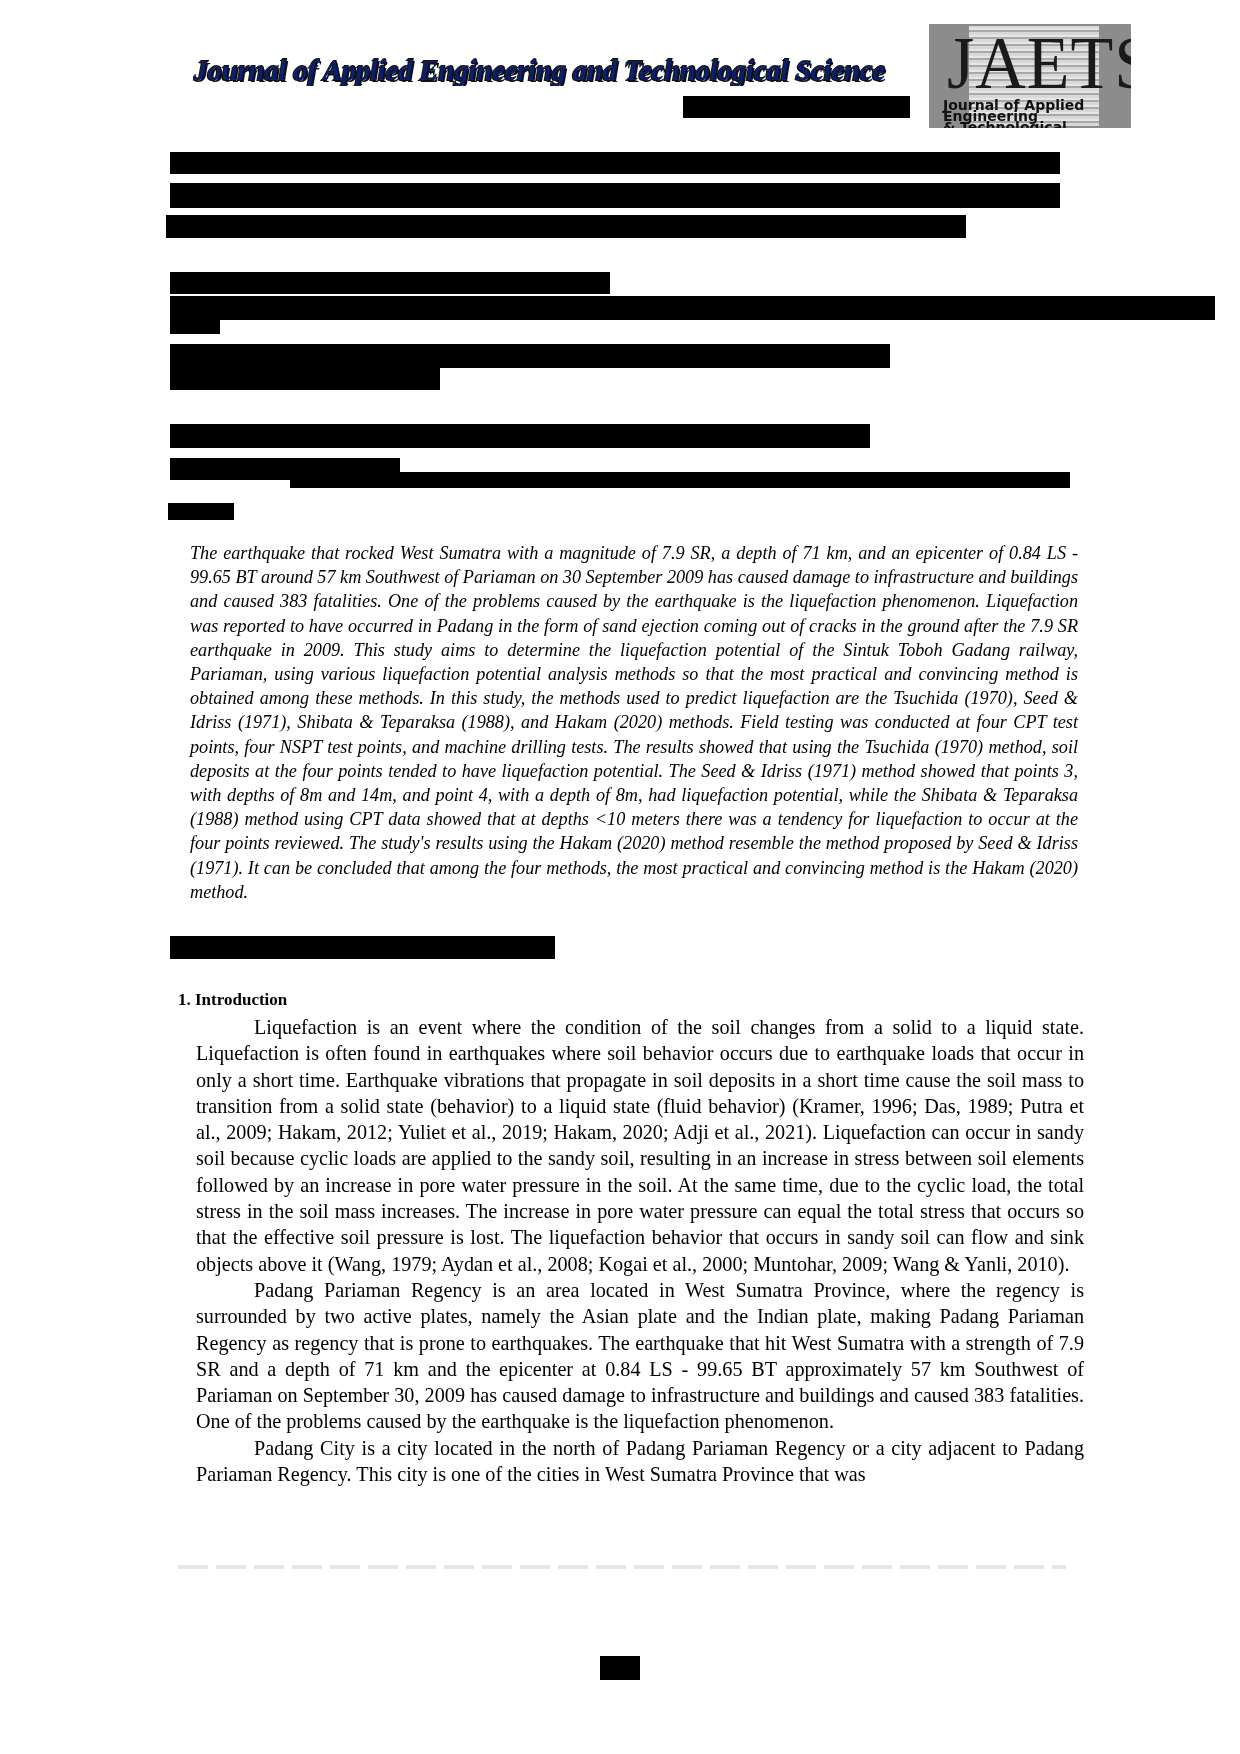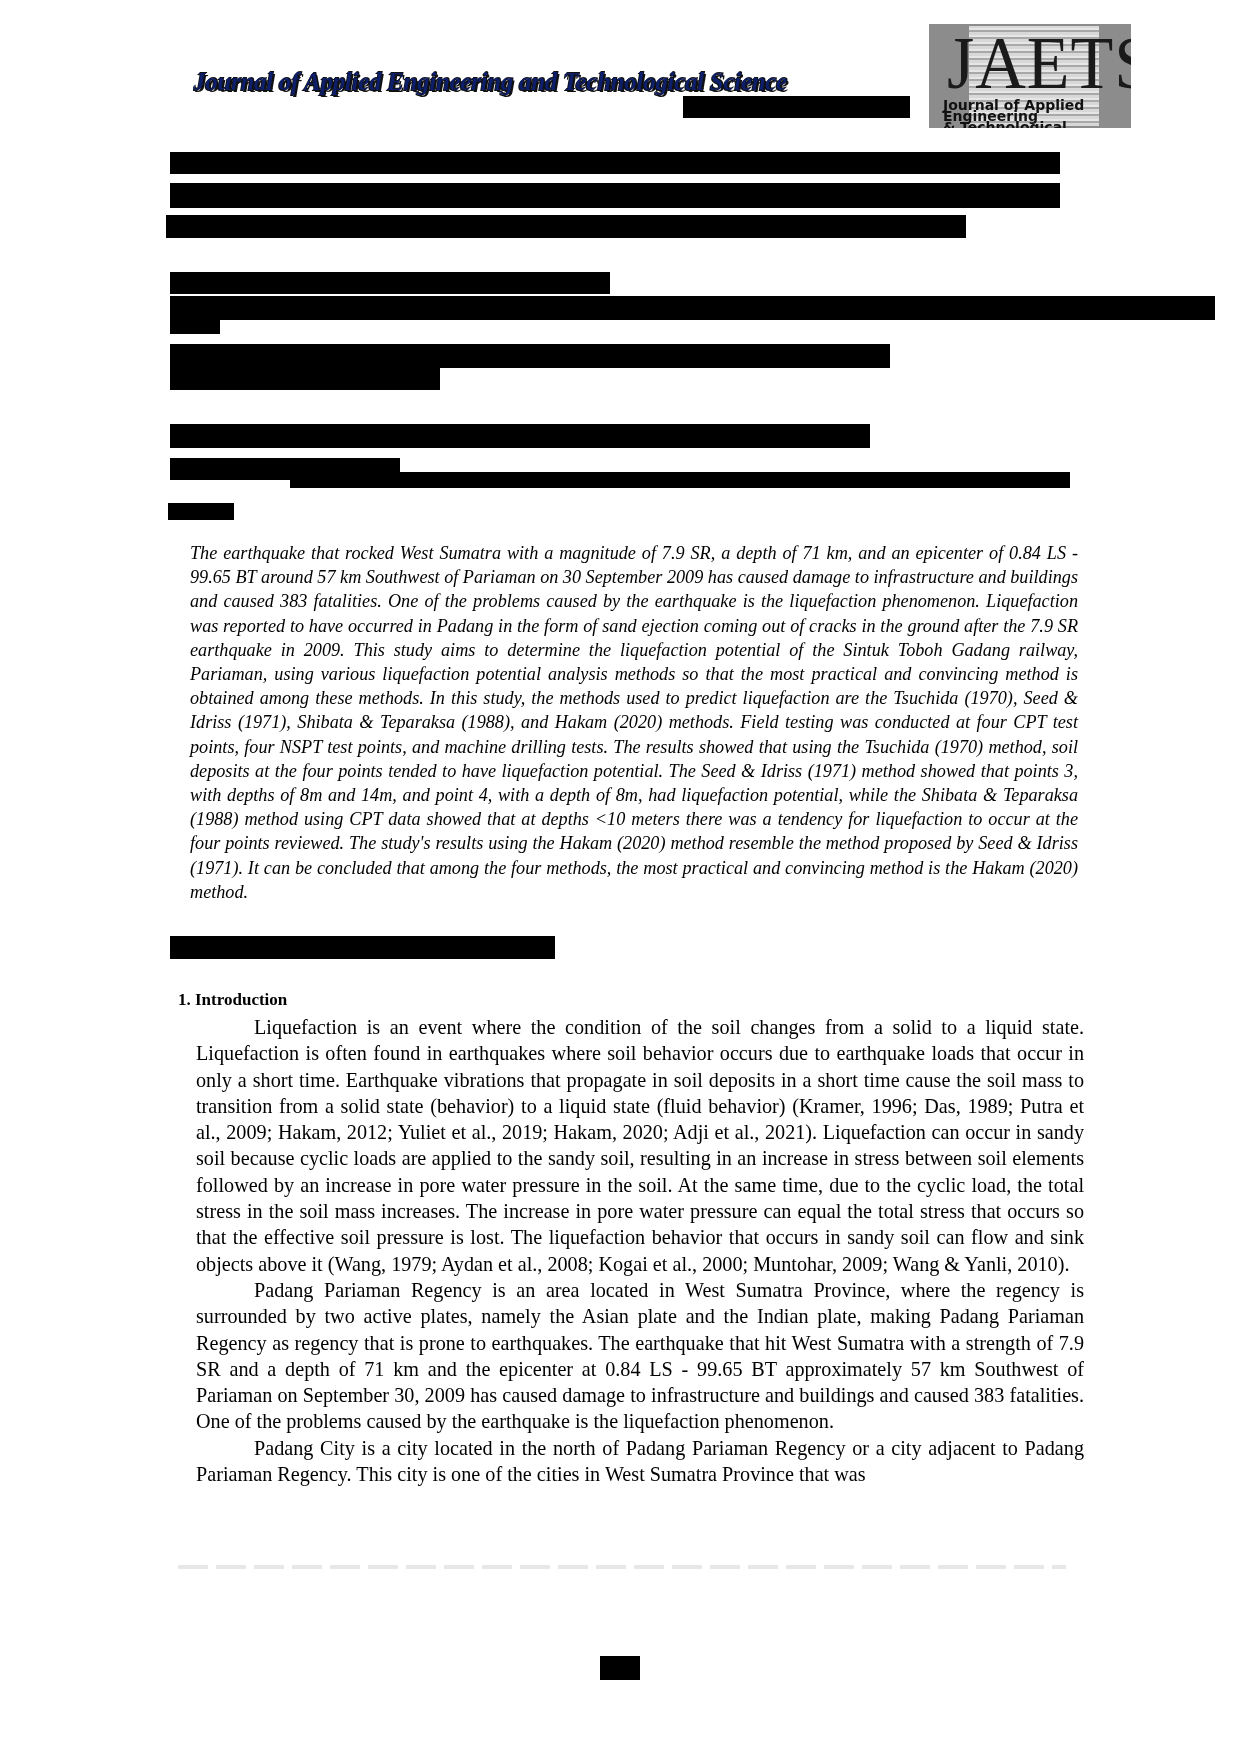--- a/index.html
+++ b/index.html
@@ -1,21 +1,21 @@
 <!DOCTYPE html>
 <html><head>
 <meta charset="utf-8">
 <style>
   html, body { margin: 0; padding: 0; background: #ffffff; }
   body { width: 1240px; height: 1754px; position: relative; overflow: hidden; font-family: "Liberation Serif", serif; color: #000; }
 
   .header-title {
-    position: absolute; left: 193px; top: 66px; width: 720px; height: 32px;
+    position: absolute; left: 193px; top: 54px; width: 720px; height: 32px;
     font-family: "Liberation Serif", serif; font-style: italic; font-weight: bold;
-    font-size: 25px; line-height: 32px; color: #0d1e6b; white-space: nowrap;
+    font-size: 29px; line-height: 32px; color: #0d1e6b; white-space: nowrap;
     text-shadow: 2px 2px 0 #111, -1px 1px 0 #111, 1px -1px 0 #111;
     letter-spacing: -0.3px; overflow: hidden;
   }
   .header-sub {
     position: absolute; left: 683px; top: 96px; width: 227px; height: 22px; background: #000;
   }
   .logo {
     position: absolute; left: 929px; top: 24px; width: 202px; height: 104px;
     background: #8c8c8c; overflow: hidden;
   }

